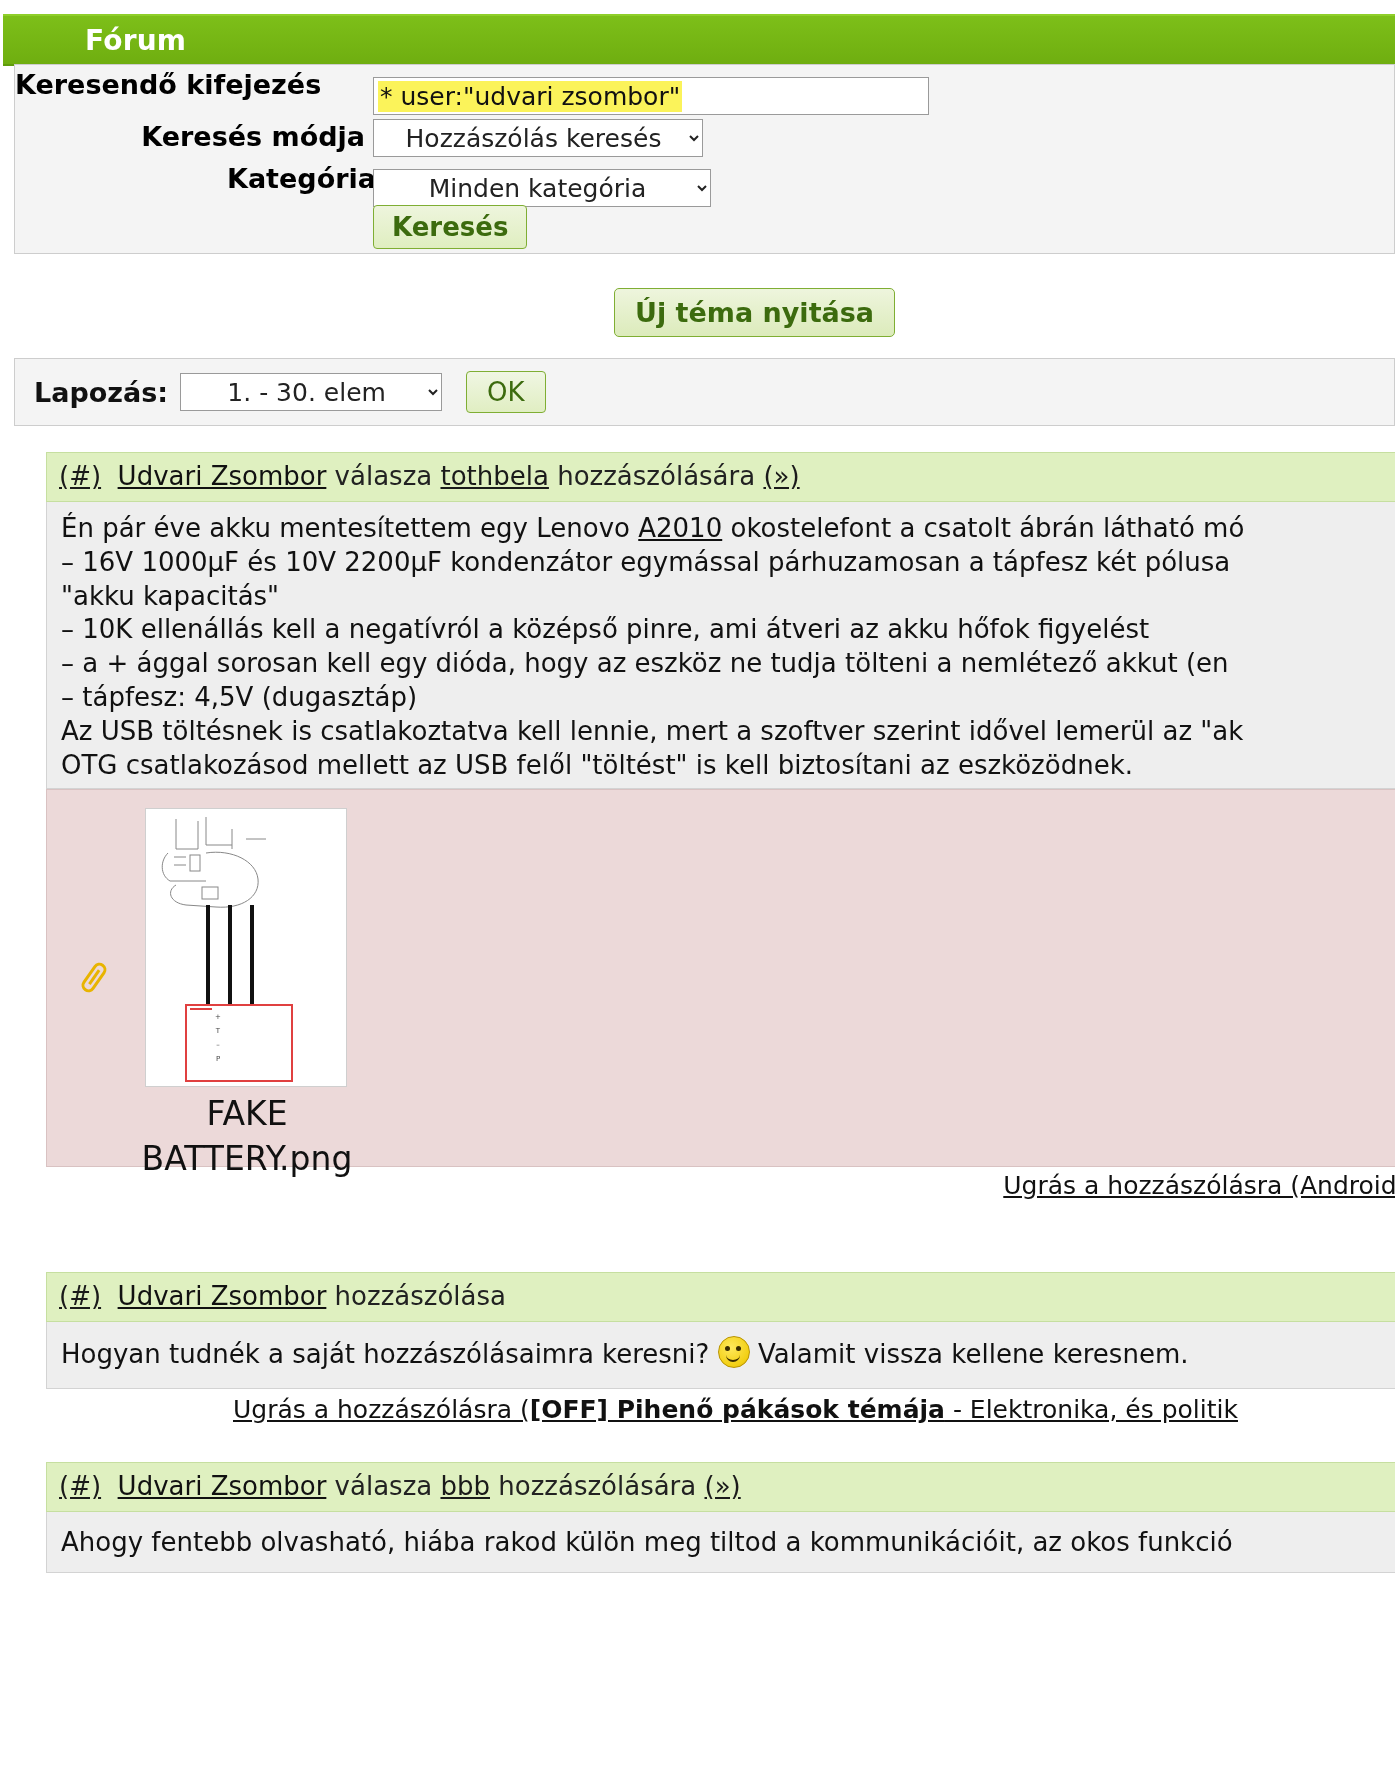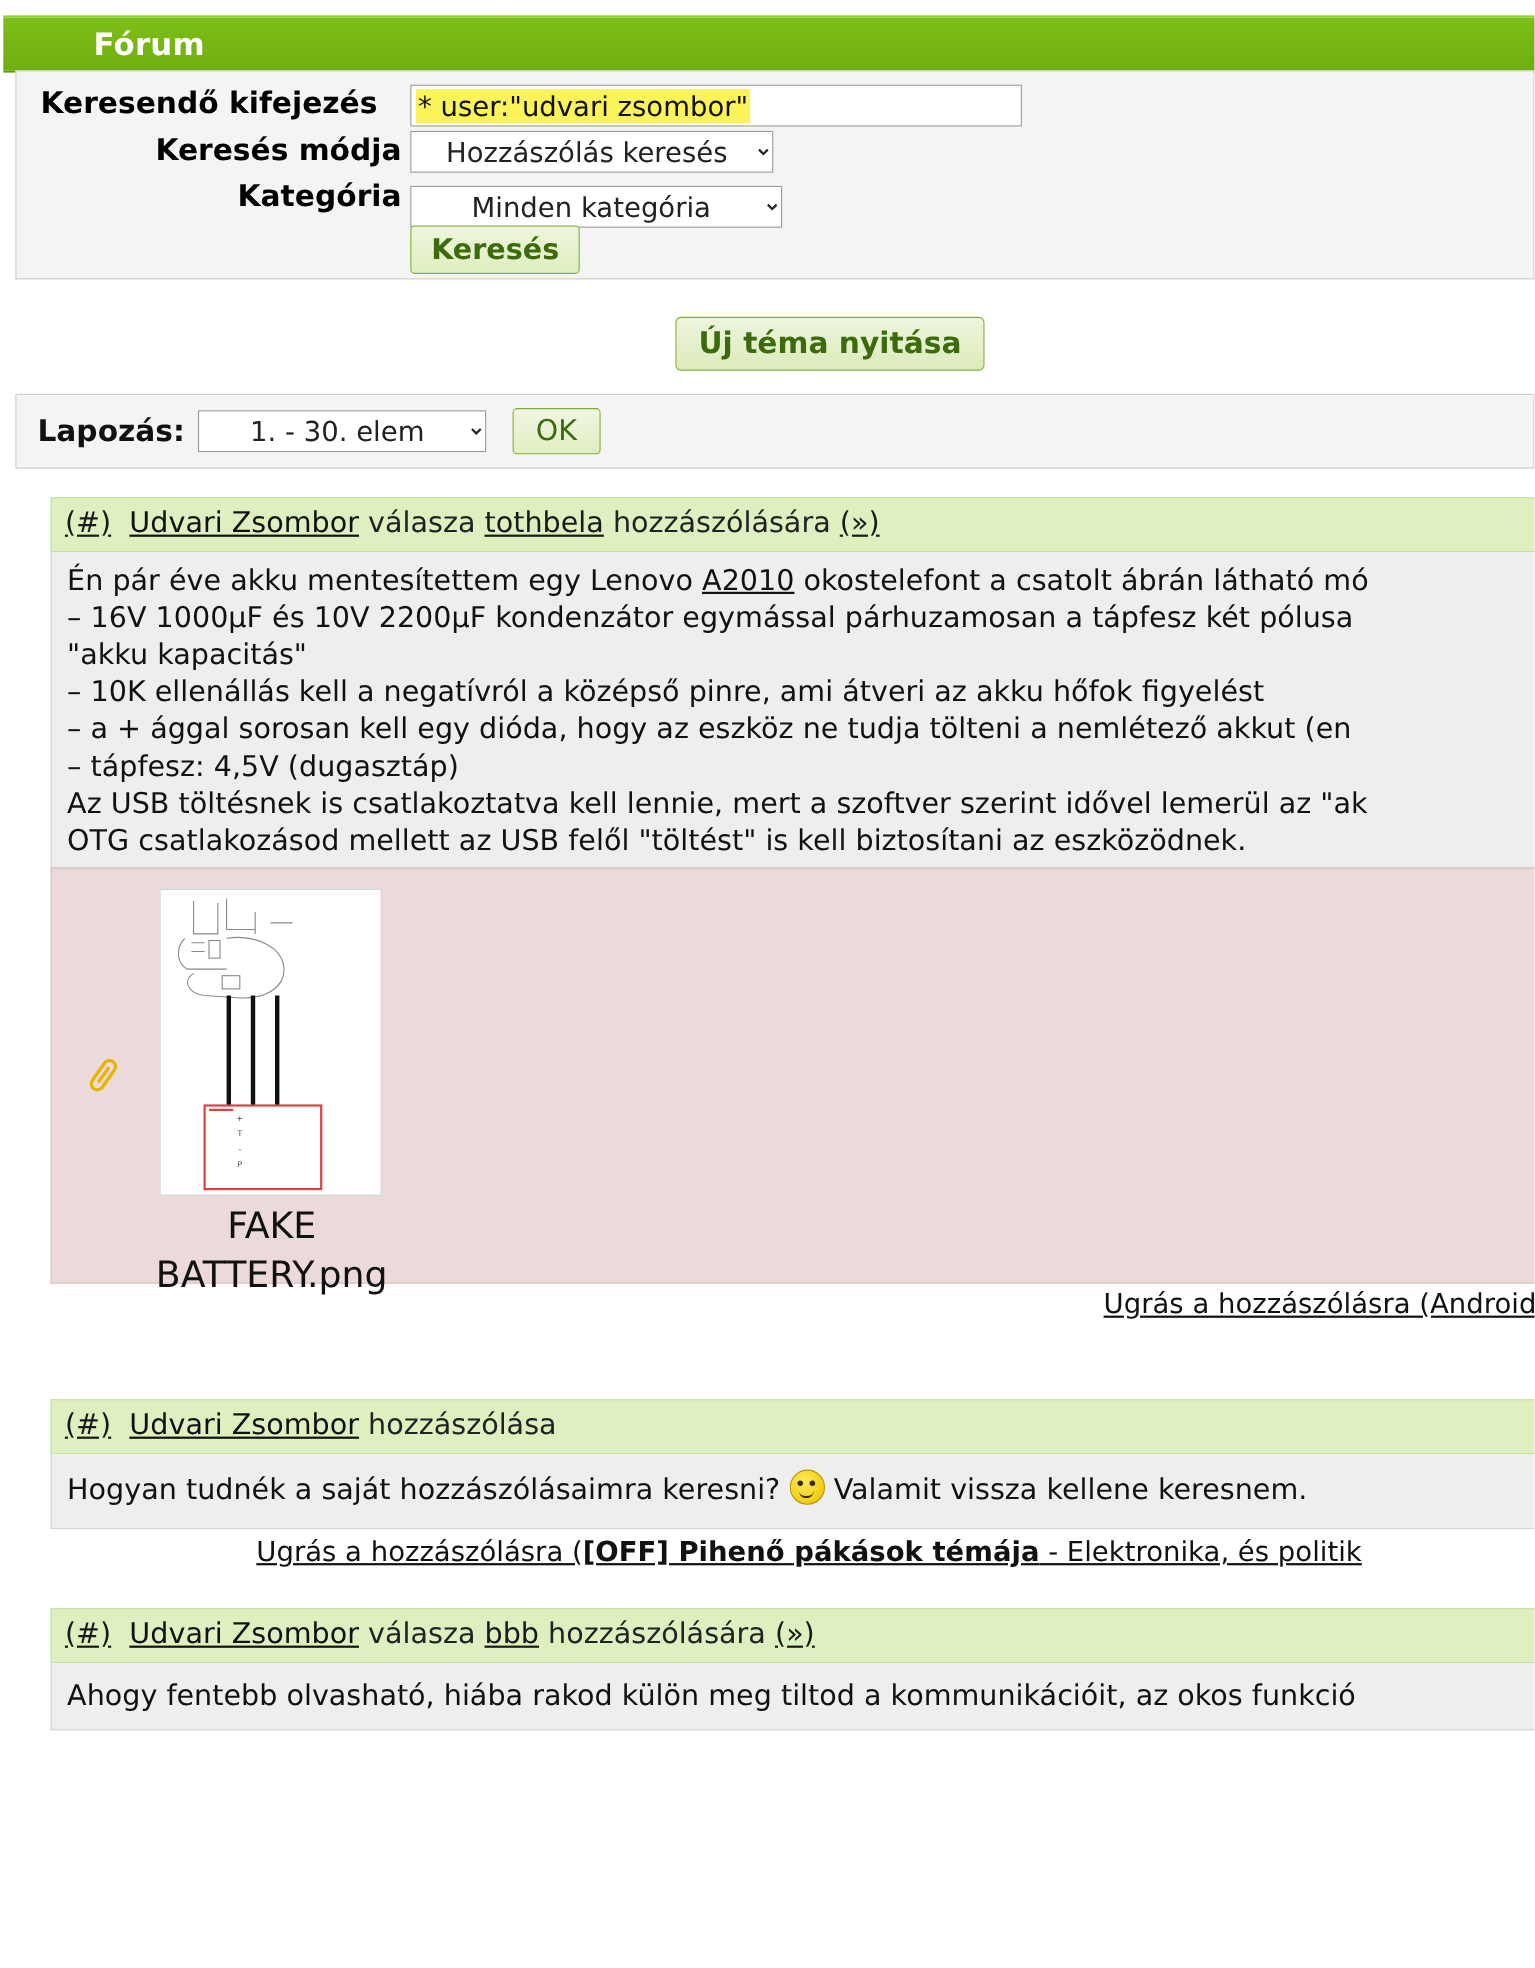--- a/index.html
+++ b/index.html
@@ -247,39 +247,39 @@
 </style>
 </head>
 <body>
 
 <div class="forum-bar">
   <span class="title">Fórum</span>
 </div>
 
 <div class="search-panel">
 
-  <div class="form-row" style="left:0; top:14px; width:350px; justify-content:center;">
+  <div class="form-row" style="left:0; top:4px; width:350px; justify-content:flex-start;">
     <span class="form-label">Keresendő kifejezés</span>
   </div>
   <div class="form-row" style="left:358px; top:12px;">
     <div class="text-input" style="width:556px; display:flex; align-items:center;">
       <span class="highlight-val">* user:"udvari zsombor"</span>
     </div>
   </div>
 
   <div class="form-row" style="left:0; top:56px; width:350px; justify-content:flex-end;">
     <span class="form-label">Keresés módja</span>
   </div>
   <div class="form-row" style="left:358px; top:54px;">
     <select class="sel" style="width:330px;">
       <option>Hozzászólás keresés</option>
     </select>
   </div>
 
-  <div class="form-row" style="left:0; top:98px; width:350px; justify-content:flex-end;">
+  <div class="form-row" style="left:11px; top:98px; width:350px; justify-content:flex-end;">
     <span class="form-label">Kategória</span>
   </div>
   <div class="form-row" style="left:358px; top:104px;">
     <select class="sel" style="width:338px;">
       <option>Minden kategória</option>
     </select>
   </div>
 
   <div class="form-row" style="left:358px; top:140px;">
     <button class="btn-green">Keresés</button>

